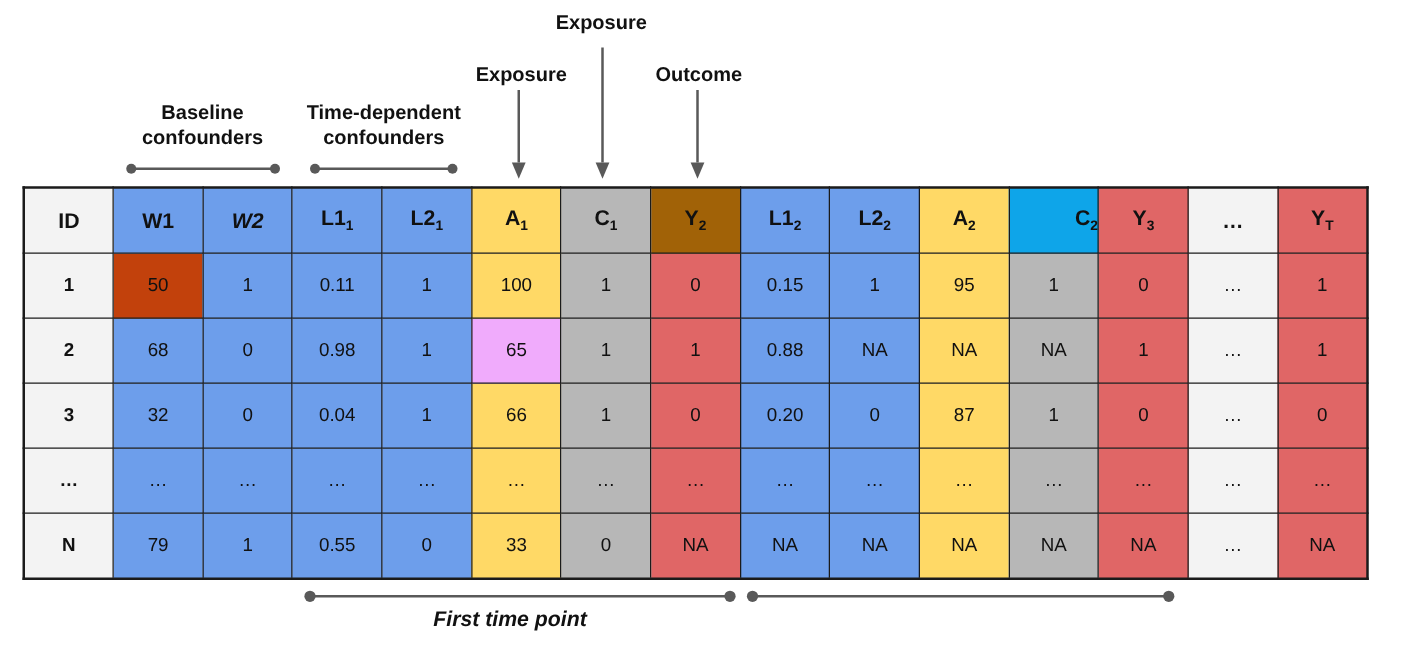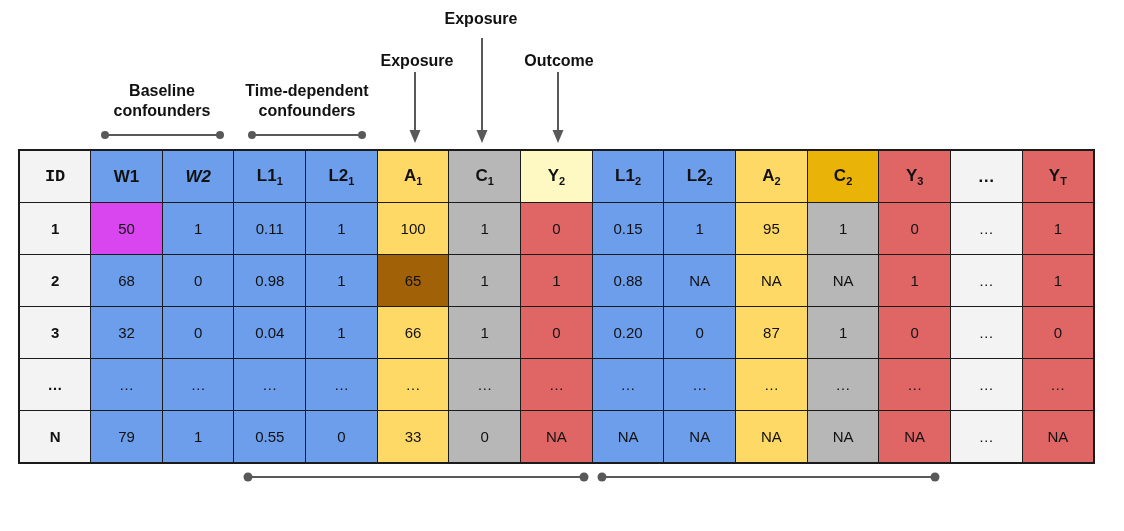--- a/index.html
+++ b/index.html
@@ -66,20 +66,21 @@
 <div class="fig">
 
   <div class="lbl" style="left:481px; top:9px;">Exposure</div>
   <div class="lbl" style="left:417px; top:51px;">Exposure</div>
   <div class="lbl" style="left:559px; top:51px;">Outcome</div>
   <div class="lbl" style="left:162px; top:81px;">Baseline
 confounders</div>
   <div class="lbl" style="left:307px; top:81px;">Time-dependent
 confounders</div>
 
+  <div class="lbl italic" style="left:408px; top:486px;">First time point</div>
 
   <svg class="overlay" viewBox="0 0 1124 531">
 
     <g>
       <line class="annoline" x1="415" y1="72" x2="415" y2="130"></line>
       <path class="annohead" d="M415,143 L409.5,130 L420.5,130 Z"></path>
     </g>
     <g>
       <line class="annoline" x1="482" y1="38" x2="482" y2="130"></line>
       <path class="annohead" d="M482,143 L476.5,130 L487.5,130 Z"></path>
@@ -108,62 +109,62 @@
     <g>
       <line class="annoline" x1="602" y1="477" x2="935" y2="477"></line>
       <circle class="annodot" cx="602" cy="477" r="4.5"></circle>
       <circle class="annodot" cx="935" cy="477" r="4.5"></circle>
     </g>
   </svg>
 
   <table class="grid">
     <thead>
       <tr id="head-row">
-          <th style="background: rgb(243, 243, 243); font-family: Liberation Mono, monospace;"><span>ID</span></th>
+          <th style="background: rgb(243, 243, 243);"><span>ID</span></th>
           <th style="background: rgb(109, 158, 235);"><span>W1</span></th>
           <th style="background: rgb(109, 158, 235); font-style: italic;"><span>W2</span></th>
           <th style="background: rgb(109, 158, 235);"><span>L1</span><sub>1</sub></th>
           <th style="background: rgb(109, 158, 235);"><span>L2</span><sub>1</sub></th>
           <th style="background: rgb(255, 217, 102);"><span>A</span><sub>1</sub></th>
           <th style="background: rgb(183, 183, 183);"><span>C</span><sub>1</sub></th>
-          <th style="background: #fef9c3;"><span>Y</span><sub>2</sub></th>
+          <th style="background: #a16207;"><span>Y</span><sub>2</sub></th>
           <th style="background: rgb(109, 158, 235);"><span>L1</span><sub>2</sub></th>
           <th style="background: rgb(109, 158, 235);"><span>L2</span><sub>2</sub></th>
           <th style="background: rgb(255, 217, 102);"><span>A</span><sub>2</sub></th>
-          <th style="background: #eab308;"><span>C</span><sub>2</sub></th>
+          <th style="background: #0ea5e9; text-align: right;"><span>C</span><sub>2</sub></th>
           <th style="background: rgb(224, 102, 102);"><span>Y</span><sub>3</sub></th>
           <th style="background: rgb(243, 243, 243);"><span>…</span></th>
           <th style="background: rgb(224, 102, 102);"><span>Y</span><sub>T</sub></th>
         </tr>
     </thead>
     <tbody id="body-rows">
         <tr>
           <td class="rowlabel" style="background: rgb(243, 243, 243);">1</td>
-          <td style="background: #d946ef;">50</td>
+          <td style="background: #c2410c;">50</td>
           <td style="background: rgb(109, 158, 235);">1</td>
           <td style="background: rgb(109, 158, 235);">0.11</td>
           <td style="background: rgb(109, 158, 235);">1</td>
           <td style="background: rgb(255, 217, 102);">100</td>
           <td style="background: rgb(183, 183, 183);">1</td>
           <td style="background: rgb(224, 102, 102);">0</td>
           <td style="background: rgb(109, 158, 235);">0.15</td>
           <td style="background: rgb(109, 158, 235);">1</td>
           <td style="background: rgb(255, 217, 102);">95</td>
           <td style="background: rgb(183, 183, 183);">1</td>
           <td style="background: rgb(224, 102, 102);">0</td>
           <td style="background: rgb(243, 243, 243);">…</td>
           <td style="background: rgb(224, 102, 102);">1</td>
         </tr>
         <tr>
           <td class="rowlabel" style="background: rgb(243, 243, 243);">2</td>
           <td style="background: rgb(109, 158, 235);">68</td>
           <td style="background: rgb(109, 158, 235);">0</td>
           <td style="background: rgb(109, 158, 235);">0.98</td>
           <td style="background: rgb(109, 158, 235);">1</td>
-          <td style="background: #a16207;">65</td>
+          <td style="background: #f0abfc;">65</td>
           <td style="background: rgb(183, 183, 183);">1</td>
           <td style="background: rgb(224, 102, 102);">1</td>
           <td style="background: rgb(109, 158, 235);">0.88</td>
           <td style="background: rgb(109, 158, 235);">NA</td>
           <td style="background: rgb(255, 217, 102);">NA</td>
           <td style="background: rgb(183, 183, 183);">NA</td>
           <td style="background: rgb(224, 102, 102);">1</td>
           <td style="background: rgb(243, 243, 243);">…</td>
           <td style="background: rgb(224, 102, 102);">1</td>
         </tr>

